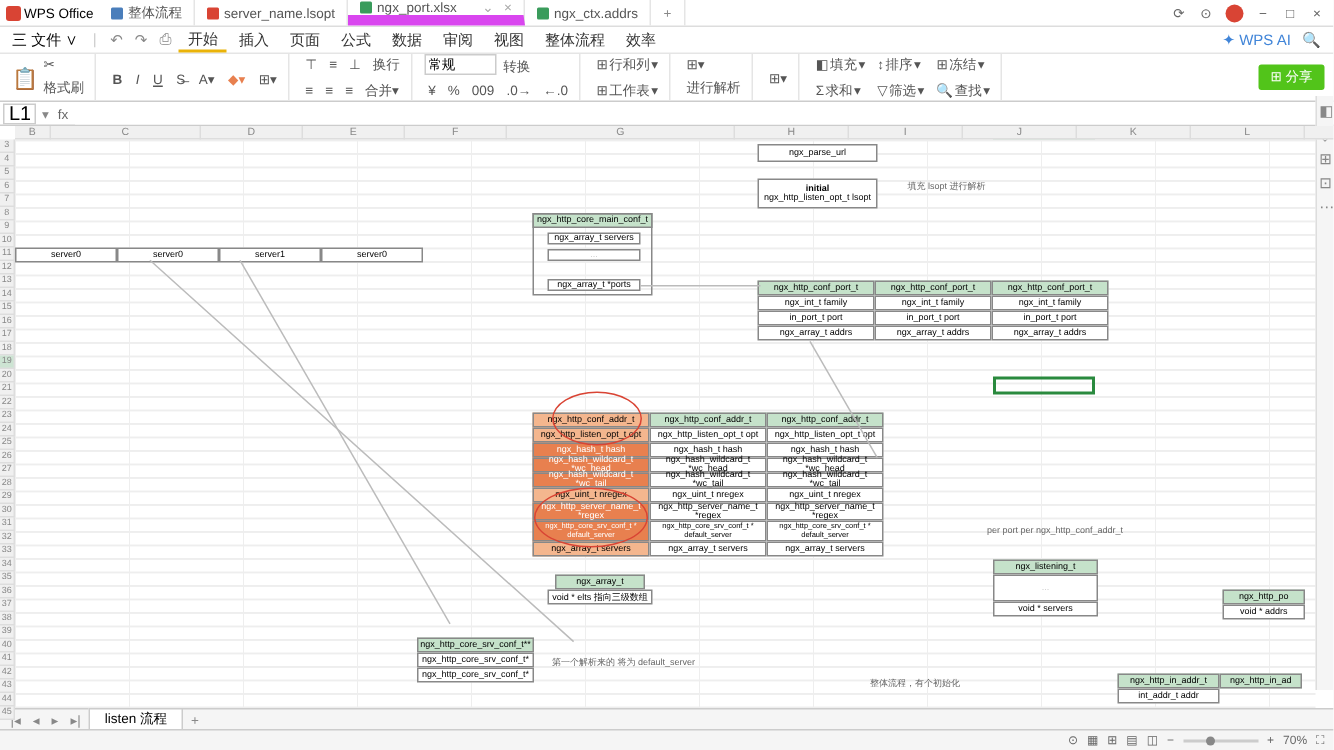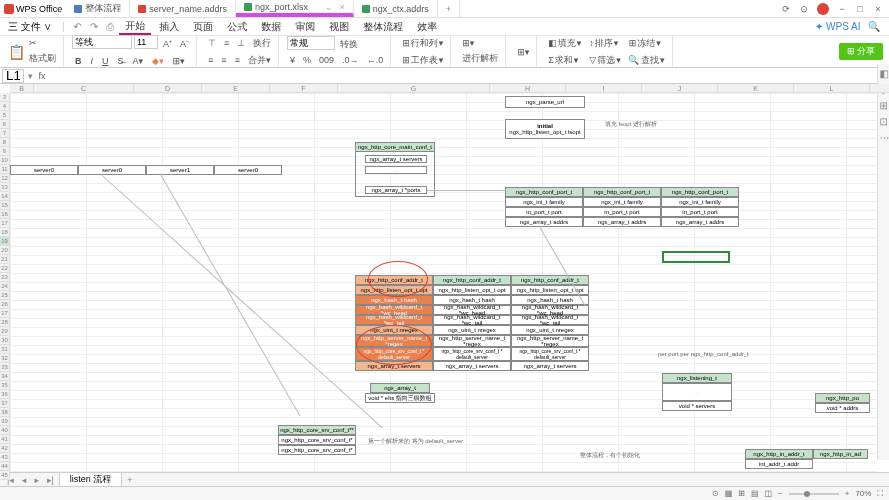--- a/index.html
+++ b/index.html
@@ -2,31 +2,31 @@
 <html><head>
 <meta charset="utf-8">
 <style>
 *{box-sizing:border-box;margin:0;padding:0;font-family:"Microsoft YaHei",Arial,sans-serif}
 body{background:#f5f5f5;font-size:10px;overflow:hidden;width:889px;height:500px;position:relative}
 .titlebar{height:18px;background:#fff;display:flex;align-items:center;border-bottom:1px solid #ddd;font-size:9px}
 .logo{display:flex;align-items:center;padding:0 4px;gap:2px}
 .logo-icon{width:10px;height:10px;background:#d94434;border-radius:2px}
 .tabs{display:flex;flex:1;height:100%}
 .tab{display:flex;align-items:center;padding:0 8px;gap:3px;border-right:1px solid #e5e5e5;font-size:9px;color:#555;cursor:pointer}
-.tab.active{background:#fff;border-bottom:4px solid #d946ef}
+.tab.active{background:#fff;border-bottom:7px solid #d946ef}
 .tab-icon{width:8px;height:8px;border-radius:1px}
 .ti-word{background:#4a7ebb}
 .ti-ppt{background:#d94434}
 .ti-xls{background:#3a9c5c}
 .winbtns{display:flex;gap:8px;padding:0 6px;align-items:center}
 .winbtn{width:10px;height:10px;display:flex;align-items:center;justify-content:center;color:#666}
 .avatar{width:12px;height:12px;background:#d94434;border-radius:50%}
 .menubar{height:18px;background:#fff;display:flex;align-items:center;font-size:10px;padding:0 4px;gap:2px;border-bottom:1px solid #e5e5e5}
 .menu-item{padding:0 6px;color:#333;cursor:pointer}
-.menu-item.active{color:#333;border-bottom:2px solid #be185d}
+.menu-item.active{color:#333;border-bottom:2px solid #eab308}
 .file-btn{display:flex;align-items:center;gap:2px;padding:0 4px}
 .menu-right{margin-left:auto;display:flex;gap:8px;align-items:center;padding-right:4px}
 .ribbon{height:32px;background:#fff;display:flex;align-items:center;padding:0 6px;gap:4px;border-bottom:1px solid #ccc;font-size:9px}
 .rgroup{display:flex;align-items:center;gap:2px;border-right:1px solid #e5e5e5;padding:0 4px;height:100%}
 .rbtn{padding:2px 3px;color:#555;cursor:pointer;display:flex;align-items:center;gap:1px}
 .ricon{width:14px;height:14px;display:inline-flex;align-items:center;justify-content:center;color:#666}
 .font-sel{width:60px;height:14px;border:1px solid #ccc;font-size:9px;padding:0 2px}
 .size-sel{width:24px;height:14px;border:1px solid #ccc;font-size:9px;padding:0 2px}
 .share-btn{background:#52c41a;color:#fff;padding:2px 8px;border-radius:2px;margin-left:auto;font-size:9px}
 .formula-bar{height:16px;background:#fff;display:flex;align-items:center;border-bottom:1px solid #ccc;font-size:9px}
@@ -67,21 +67,21 @@
     <span class="logo-icon"></span>
     <span>WPS Office</span>
   </div>
   <div class="tabs">
     <div class="tab">
         <span class="tab-icon ti-word"></span>
         <span>整体流程</span>
       </div>
     <div class="tab">
         <span class="tab-icon ti-ppt"></span>
-        <span>server_name.addrs</span>
+        <span>server_name.lsopt</span>
       </div>
     <div class="tab active">
         <span class="tab-icon ti-xls"></span>
         <span>ngx_port.xlsx</span>
         <span style="margin-left:14px;color:#aaa">⌄</span>
         <span style="margin-left:4px;color:#aaa">×</span>
       </div>
     <div class="tab">
         <span class="tab-icon ti-xls"></span>
         <span>ngx_ctx.addrs</span>
@@ -122,26 +122,20 @@
 <div class="ribbon">
   <div class="rgroup">
     <span class="ricon" style="font-size:14px">📋</span>
     <div>
       <div class="rbtn">✂</div>
       <div class="rbtn">格式刷</div>
     </div>
   </div>
   <div class="rgroup">
     <div>
-      <div style="display:flex;gap:2px">
-        <input class="font-sel" value="等线" style="">
-        <input class="size-sel" value="11" style="">
-        <span class="rbtn">A⁺</span>
-        <span class="rbtn">A⁻</span>
-      </div>
       <div style="display:flex;gap:3px;margin-top:2px">
         <span class="rbtn">
             <b>B</b>
           </span>
         <span class="rbtn">
             <i>I</i>
           </span>
         <span class="rbtn">
             <u>U</u>
           </span>

